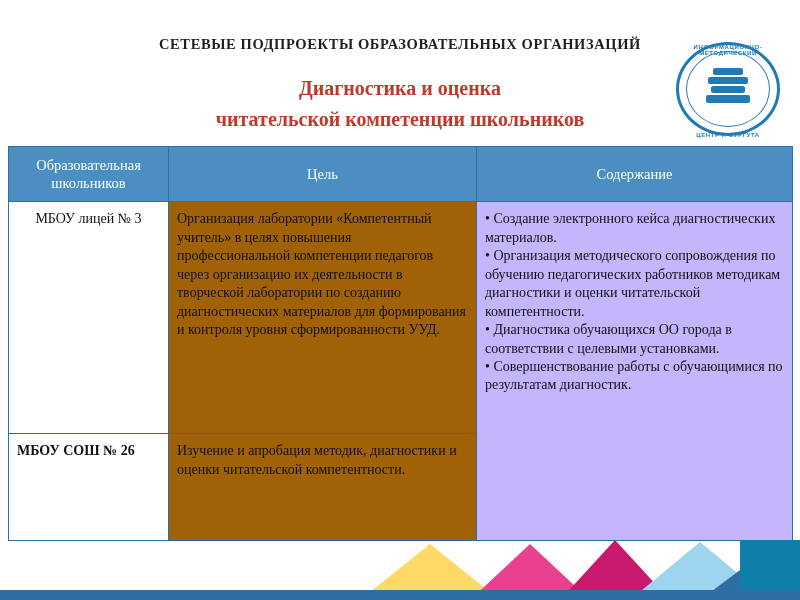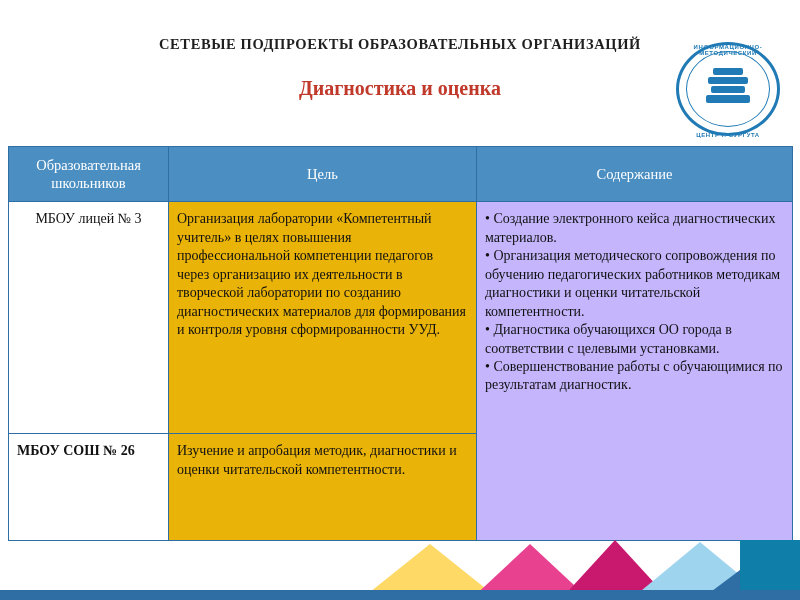--- a/index.html
+++ b/index.html
@@ -283,21 +283,21 @@
     font-family: "Liberation Serif", serif;
     font-size: 14px;
     color: #111111;
     padding: 8px 8px;
     line-height: 1.32;
   }
   td.c-org {
     background: #ffffff;
   }
   td.c-goal {
-    background: #eab308;
+    background: #a16207;
   }
   td.c-content {
     background: #c4b5fd;
   }
   .col1 { width: 160px; }
   .col2 { width: 308px; }
   .col3 { width: 316px; }
   .bullets p {
     margin: 0 0 0 0;
     text-indent: 0;
@@ -305,20 +305,21 @@
 </style>
 </head>
 <body>
 
 <div class="header">
 
 
   <div class="title-block">
     <div class="kicker">СЕТЕВЫЕ  ПОДПРОЕКТЫ ОБРАЗОВАТЕЛЬНЫХ ОРГАНИЗАЦИЙ</div>
     <div class="title-1">Диагностика и оценка</div>
+    <div class="title-2">читательской компетенции школьников</div>
   </div>
 
   <div class="logo-right">
     <div class="ring"></div>
     <div class="ring2"></div>
     <div class="stack">
       <i style="top:0px;  width:30px; height:7px; left:7px;"></i>
       <i style="top:9px;  width:40px; height:7px; left:2px;"></i>
       <i style="top:18px; width:34px; height:7px; left:5px;"></i>
       <i style="top:27px; width:44px; height:8px; left:0px;"></i>

